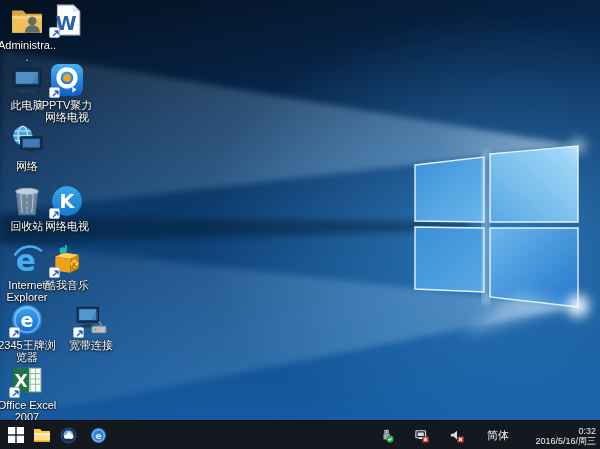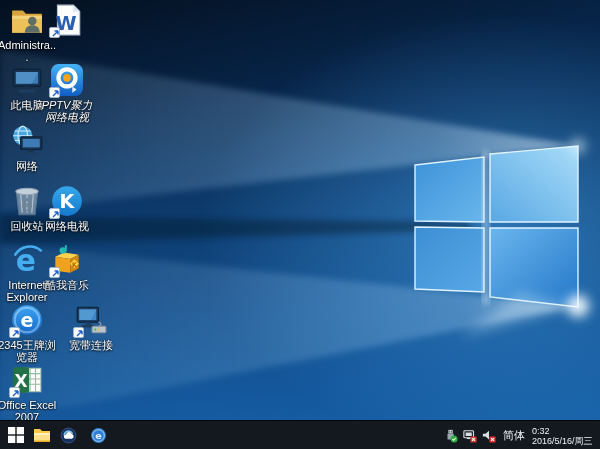--- a/index.html
+++ b/index.html
@@ -21,24 +21,24 @@
   .tile .art{position:relative;width:34px;height:34px;display:flex;align-items:center;justify-content:center;}
   .tile .lbl{margin-top:2px;max-width:60px;text-align:center;font-size:11px;line-height:12px;color:#fff;
     text-shadow:0 1px 2px rgba(0,0,0,.95),0 0 2px rgba(0,0,0,.8);word-wrap:break-word;}
   .sc{position:absolute;left:-1px;bottom:-1px;width:11px;height:11px;background:#fff;border:1px solid #9fb6cc;
     border-radius:2px;box-sizing:border-box;}
   .sc svg{position:absolute;left:1px;top:1px;}
 
   
   .taskbar{position:absolute;left:0;top:420px;width:600px;height:29px;background:#14181f;border-top:1px solid #05070a;box-sizing:border-box;display:flex;align-items:center;}
   .tb-btn{width:26px;height:28px;display:flex;align-items:center;justify-content:center;}
-  .tray{position:absolute;right:2px;top:0;height:29px;display:flex;align-items:center;gap:4px;}
+  .tray{position:absolute;right:2px;top:0;height:29px;display:flex;align-items:center;gap:20px;}
   .tray-ic{width:15px;height:15px;display:flex;align-items:center;justify-content:center;}
   .lang{color:#eef2f6;font-size:11px;padding:0 3px;}
-  .clock{width:64px;text-align:left;color:#eef2f6;font-size:9px;line-height:10px;padding-right:2px;}
+  .clock{width:64px;text-align:right;color:#eef2f6;font-size:9px;line-height:10px;padding-right:2px;}
 </style>
 </head>
 <body>
 
 <div class="screen">
 
   <div class="desktop">
 
     <svg class="wall" width="600" height="420" viewBox="0 0 600 420">
       <defs>
@@ -127,21 +127,21 @@
             <rect x="3" y="6" width="26" height="16" rx="1.5" fill="#16324f" stroke="#0c2036"></rect>
             <rect x="5.5" y="8.5" width="21" height="11" fill="#3e7cb8"></rect>
             <path d="M5.5 8.5h21l-6 11h-15z" fill="#5b9ccf" opacity=".6"></path>
             <rect x="13" y="22" width="6" height="3" fill="#16324f"></rect>
             <rect x="8" y="25" width="16" height="3" rx="1" fill="#1d3c5e"></rect>
           </svg>
         </div>
         <div class="lbl">此电脑</div>
       </div>
 
-      <div class="tile" style="left:37px;top:63px;font-style:italic;">
+      <div class="tile" style="left:37px;top:63px;">
         <div class="art">
           <svg width="34" height="34" viewBox="0 0 32 32">
             <defs>
                 <linearGradient id="gpptv" x1="0" y1="0" x2="0" y2="1">
               <stop offset="0" stop-color="#45b2f4"></stop>
                   <stop offset="1" stop-color="#0f5fc4"></stop>
                 </linearGradient>
               </defs>
             <rect x="1" y="1" width="30" height="30" rx="7" fill="url(#gpptv)"></rect>
             <circle cx="16" cy="14" r="8" fill="none" stroke="#fff" stroke-width="4"></circle>

